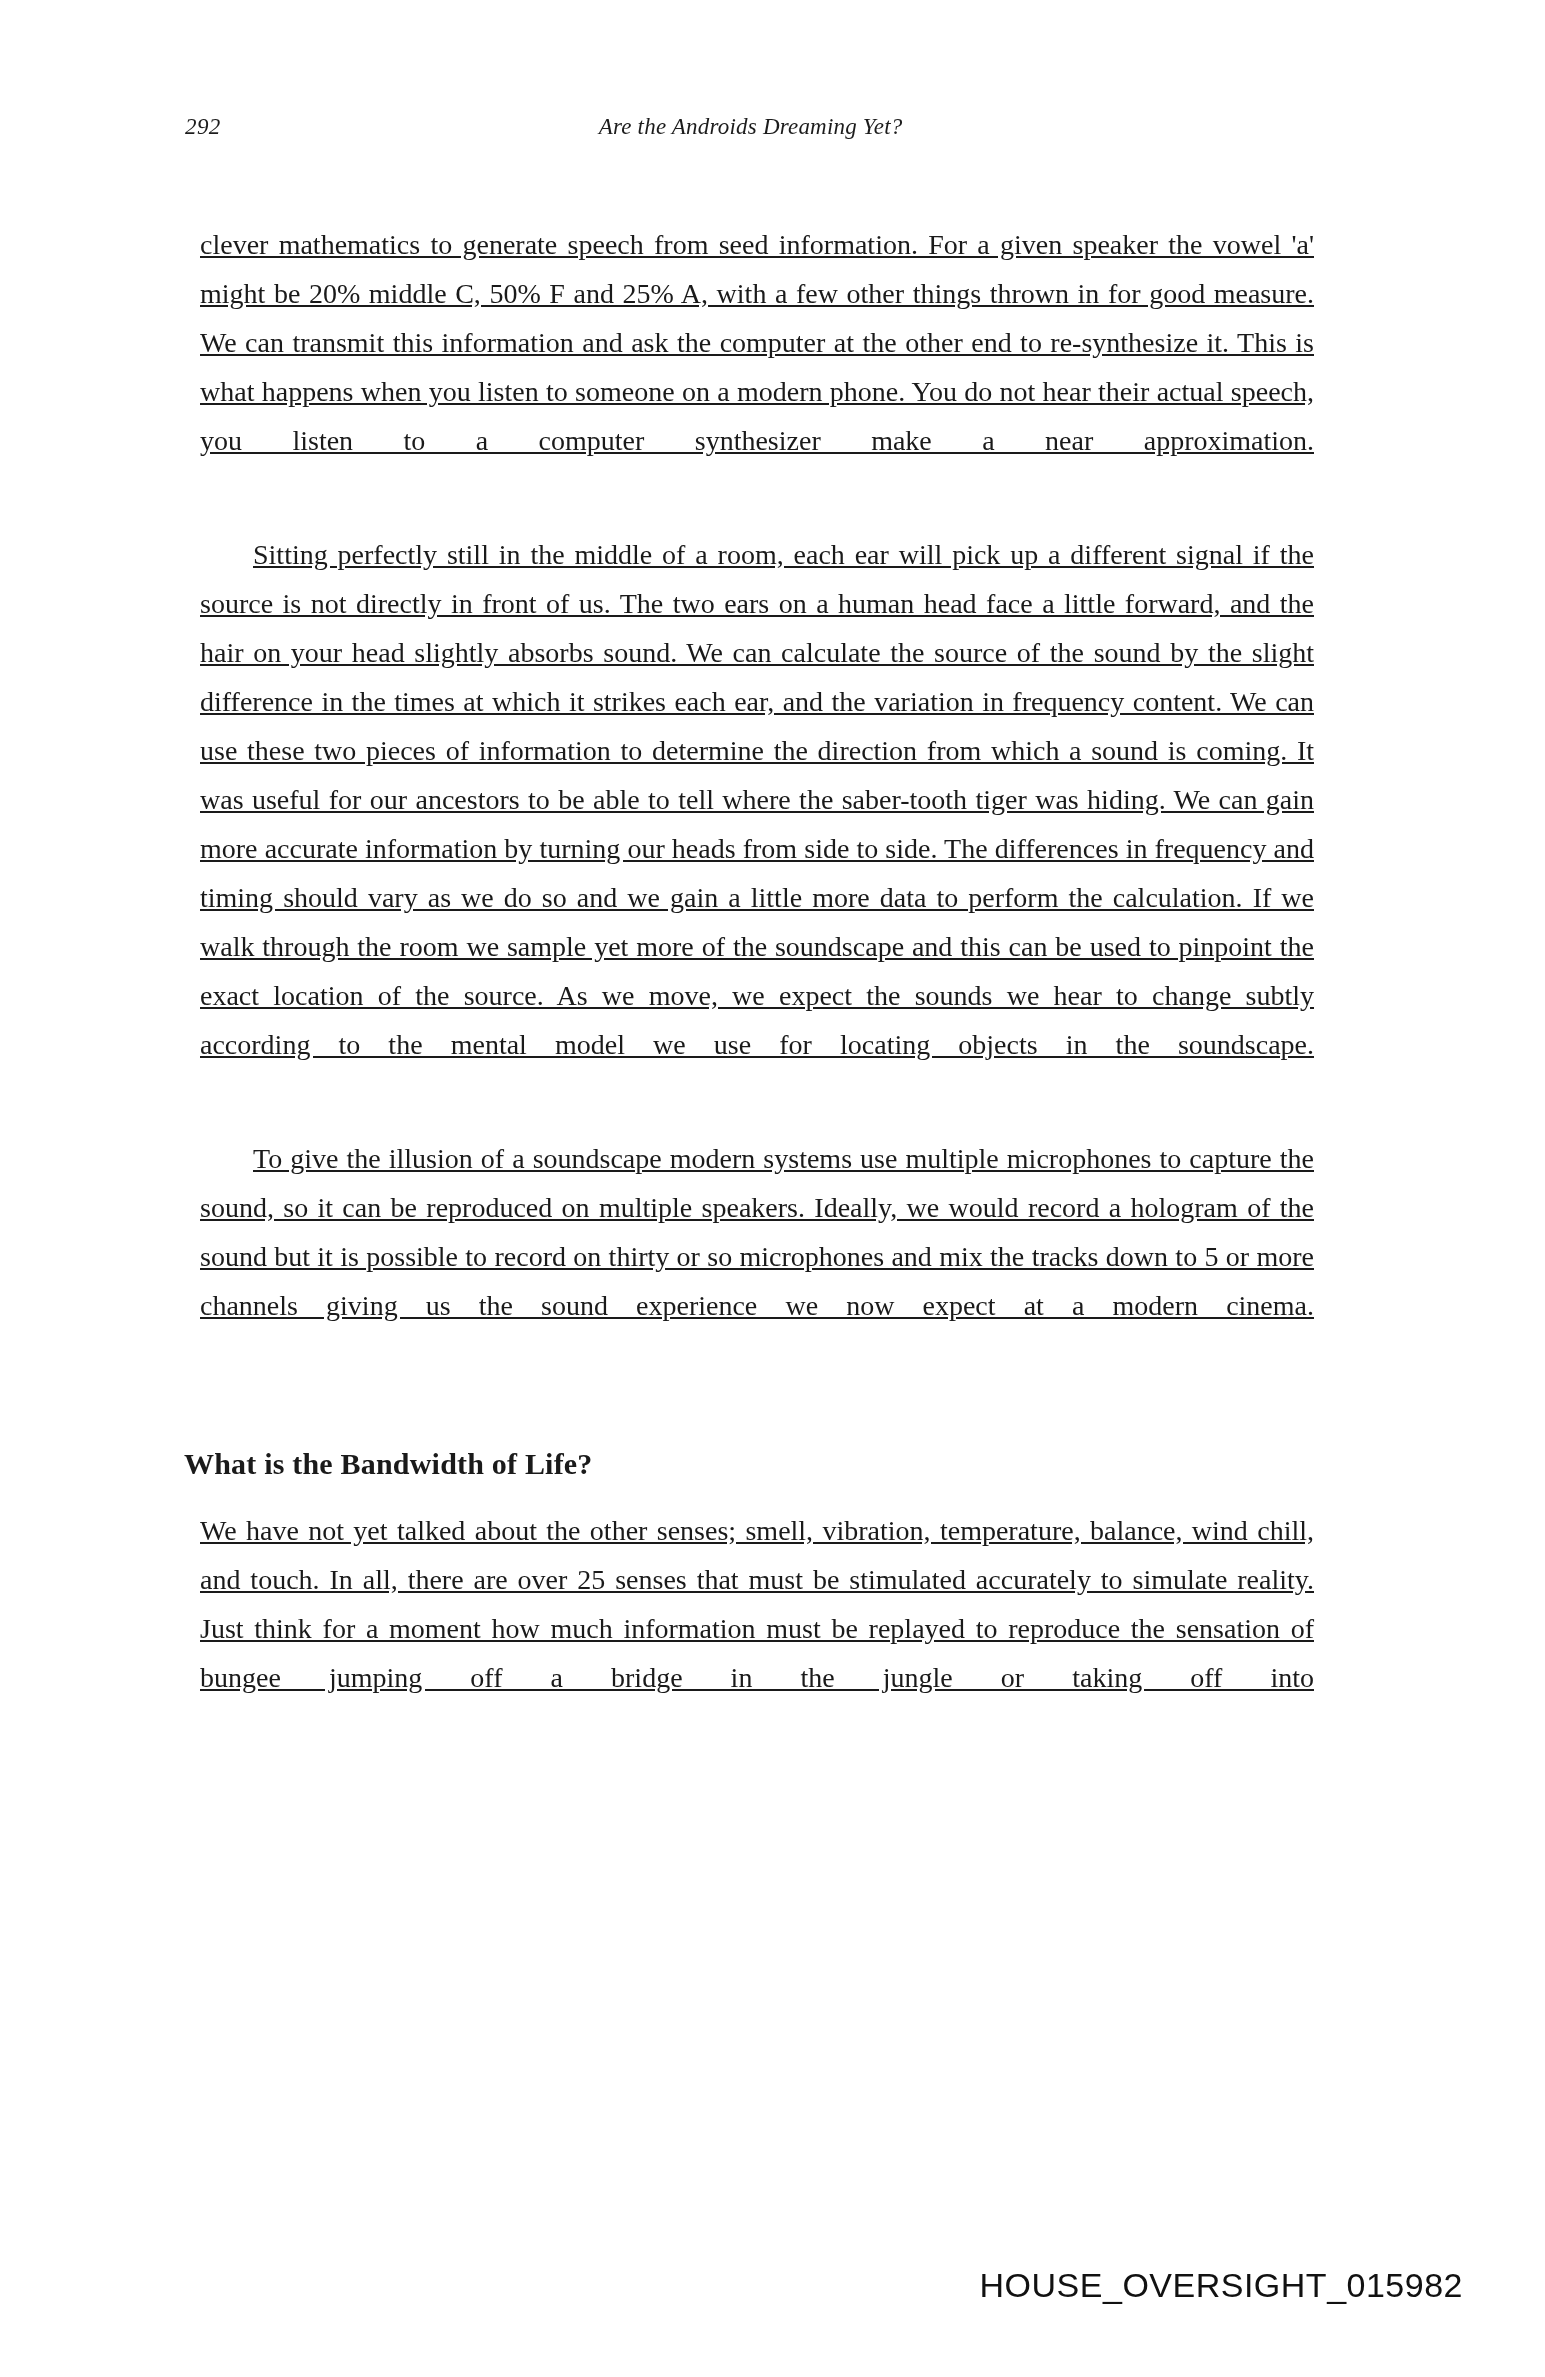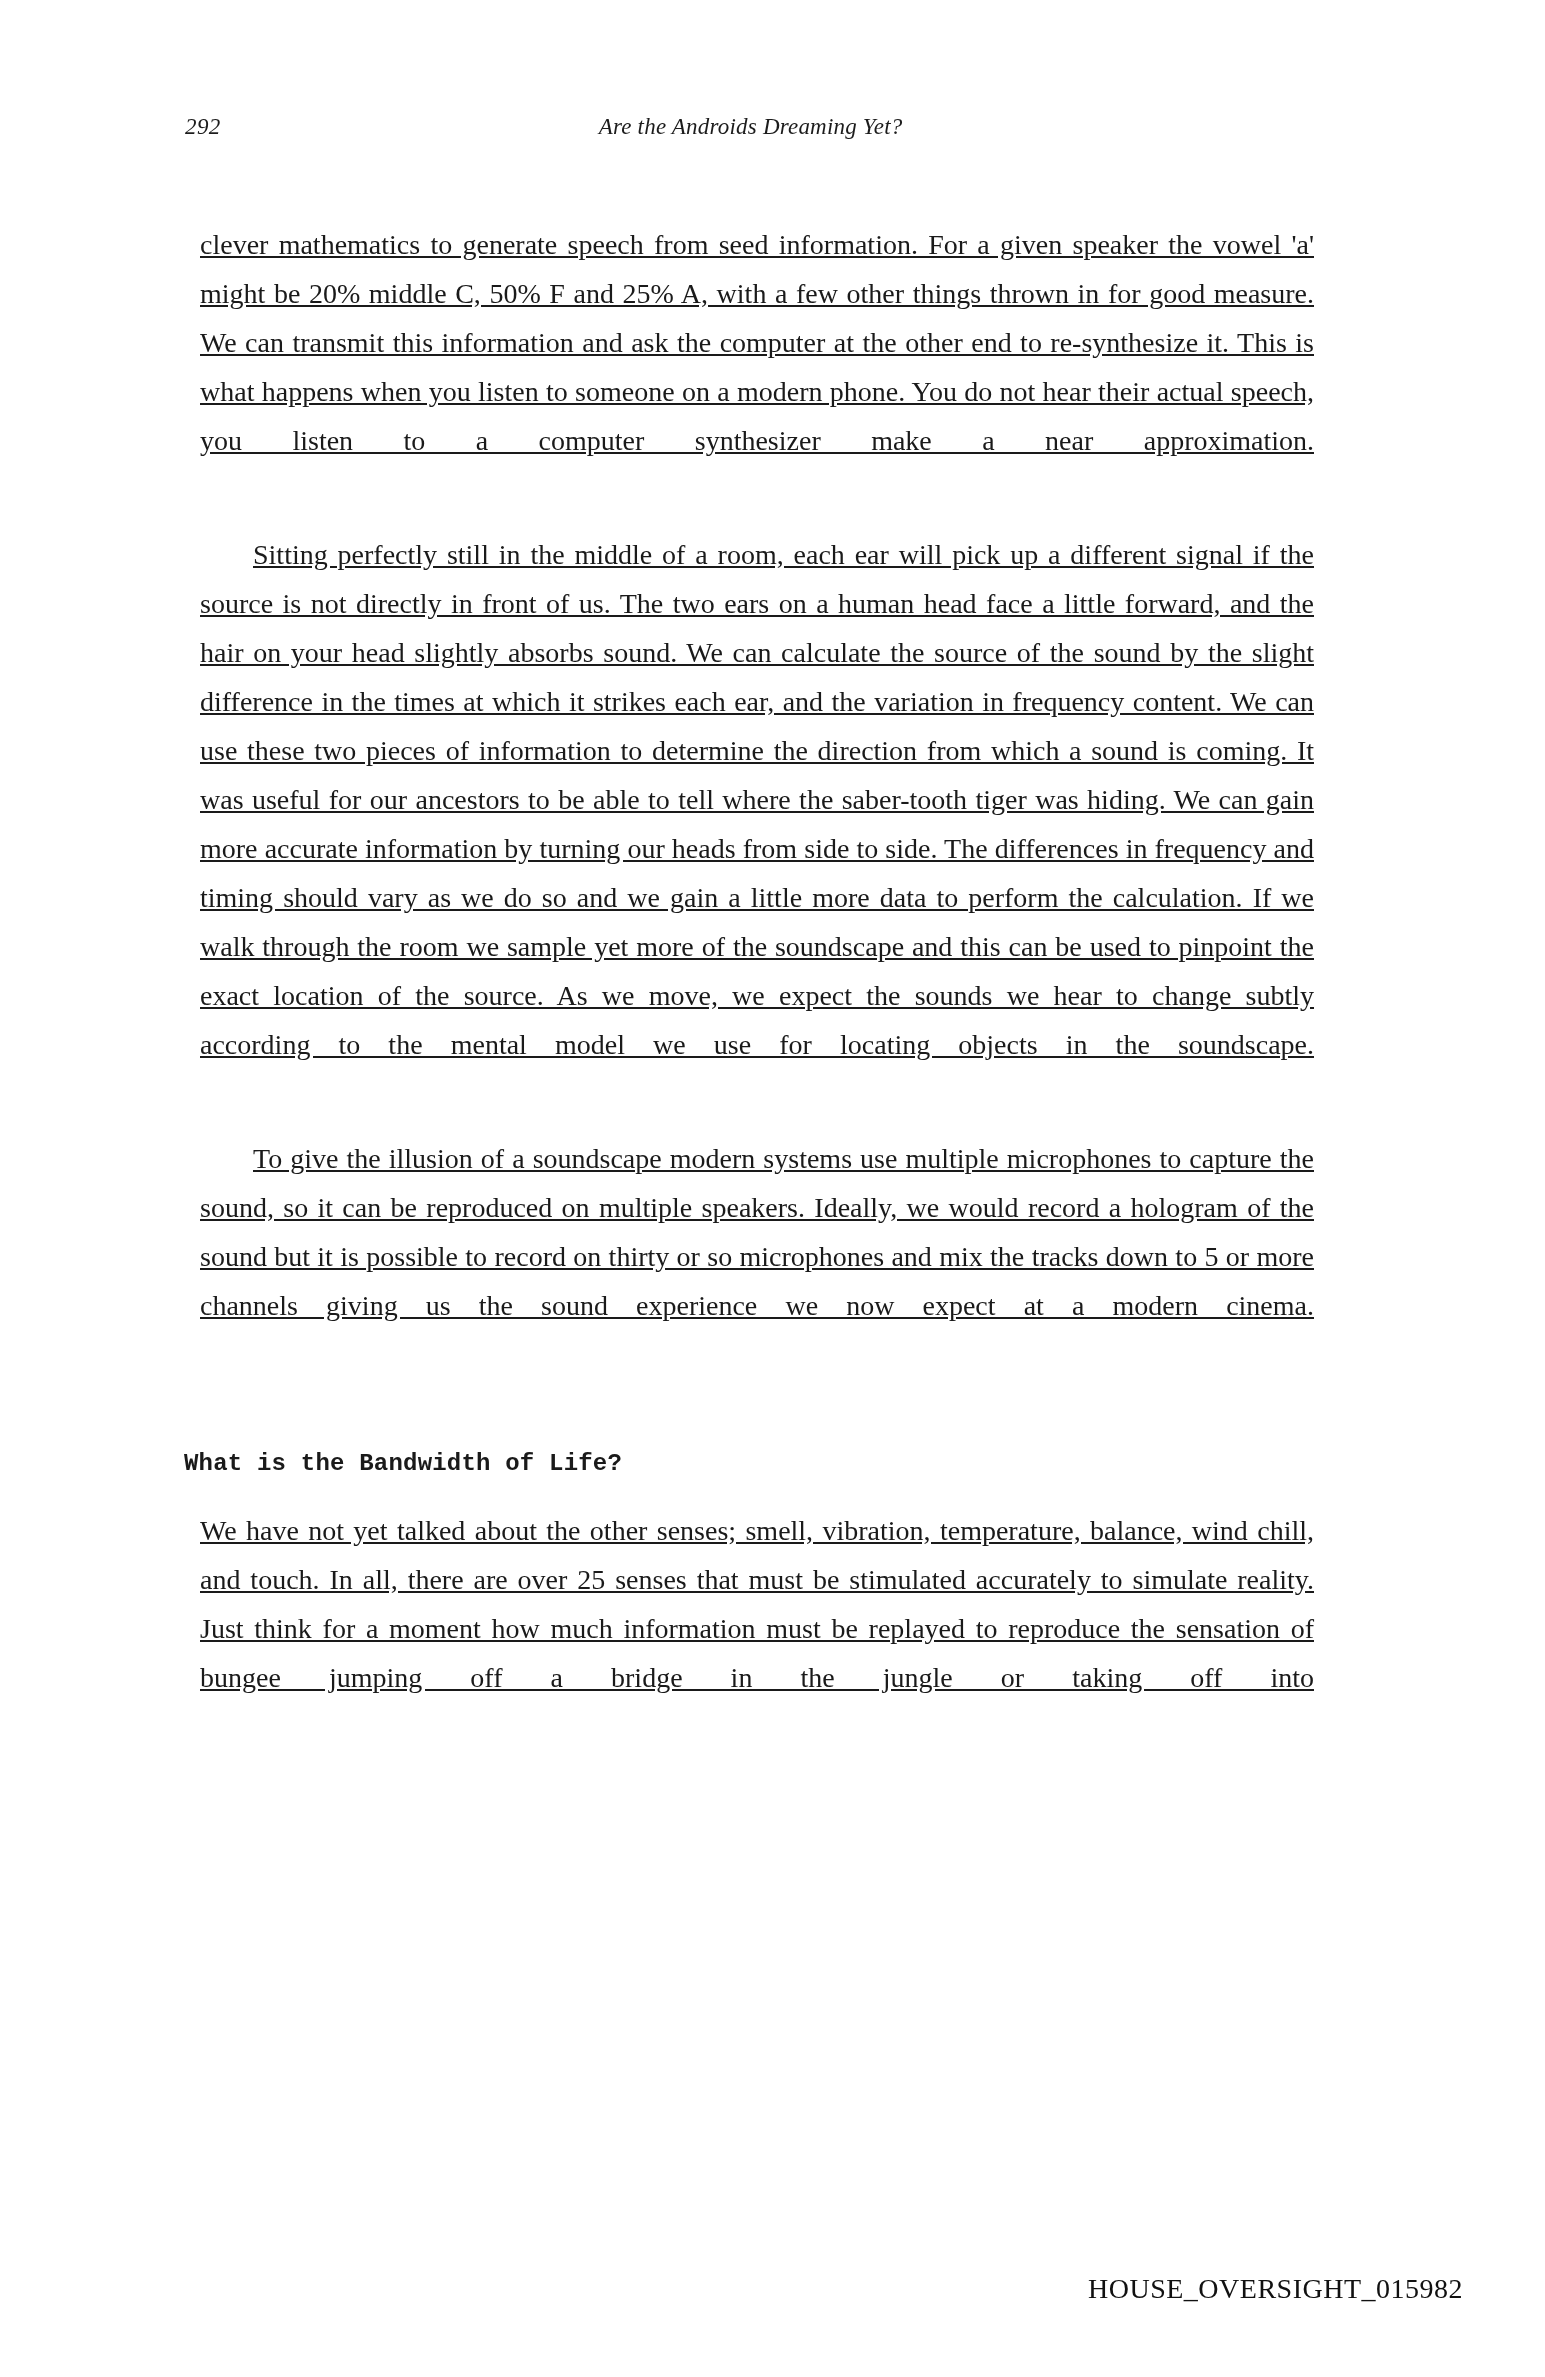--- a/index.html
+++ b/index.html
@@ -54,34 +54,33 @@
   .body-text p {
     margin: 16px;
     text-indent: 0;
     text-decoration: underline;
   }
   .body-text p.indent {
     text-indent: 53px;
   }
   h2.section-head {
     margin: 0;
-    font-size: 24px;
+    font-size: 30px;
     line-height: 48px;
     font-weight: bold;
     letter-spacing: 0.2px;
     padding-top: 45px;
     padding-bottom: 1.7px;
-    font-family: Liberation Mono, monospace;
   }
   .bates {
     position: absolute;
     bottom: 72px;
     right: 82px;
-    font-family: Liberation Serif, serif;
-    font-size: 28px;
+    font-family: Liberation Sans, sans-serif;
+    font-size: 34px;
     letter-spacing: 0.5px;
     color: #111;
   }
   
   .body-text p::after {
     content: "";
     display: inline-block;
     width: 100%;
   }
 </style>

